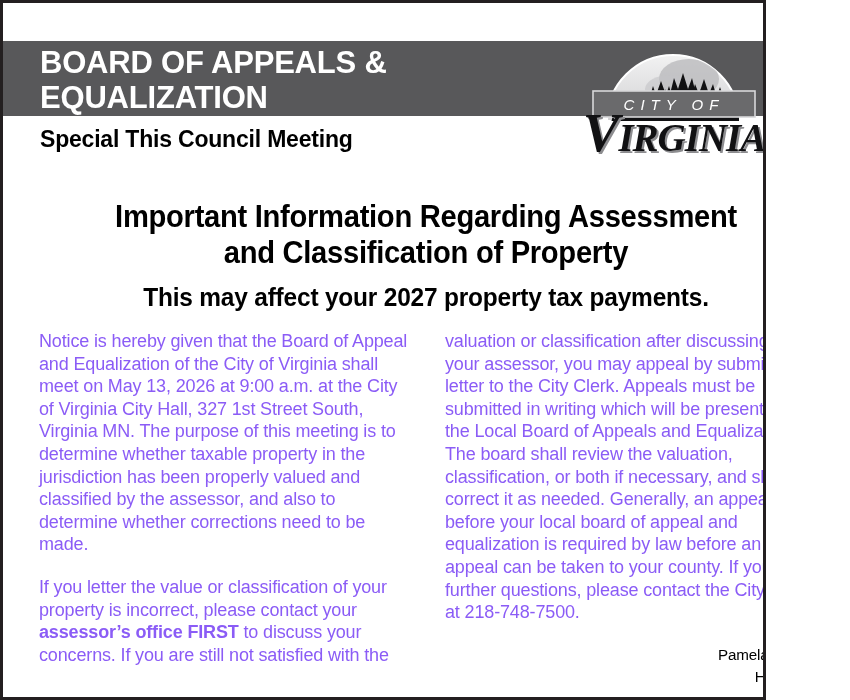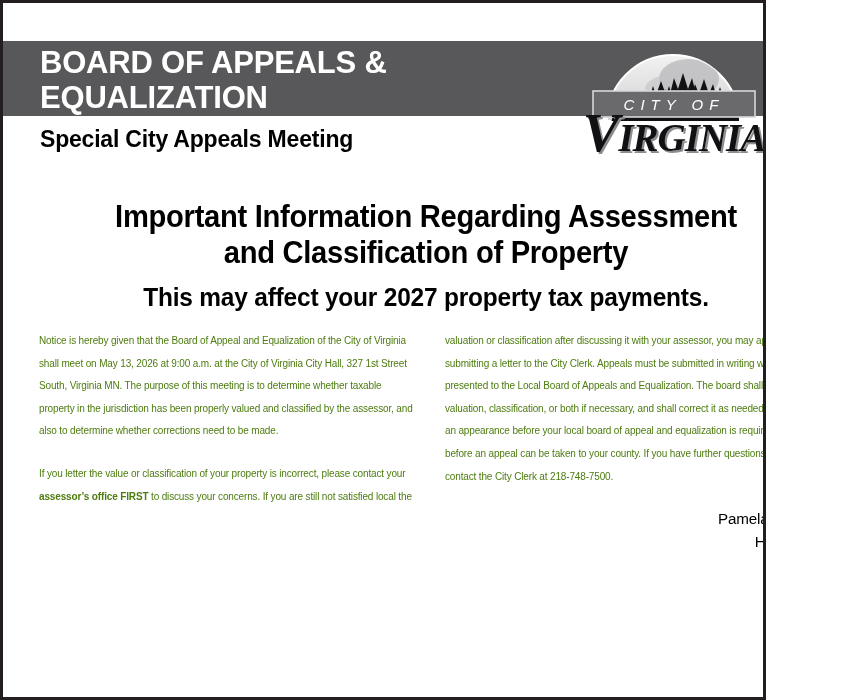--- a/index.html
+++ b/index.html
@@ -120,22 +120,22 @@
     top: 327px;
     width: 780px;
     height: 340px;
     display: flex;
     gap: 32px;
   }
   .col {
     width: 374px;
   }
   .body-p {
-    color: #4d7c0f;
-    font-size: 10px;
+    color: #8b5cf6;
+    font-size: 18px;
     line-height: 22.6px;
     letter-spacing: -0.15px;
     margin: 0 0 20px 0;
     text-align: left;
   }
   .body-p:last-child { margin-bottom: 0; }
   .body-p b { font-weight: bold; }
 
   .signature {
     margin-top: 16px;
@@ -196,34 +196,34 @@
       </g>
 
       <g>
         <text x="143" y="112" text-anchor="middle" font-family="Liberation Serif, serif" font-weight="bold" font-size="55" letter-spacing="-1" fill="#8d8d90" transform="translate(2,2)" style="font-variant: small-caps;">Virginia</text>
         <text x="143" y="112" text-anchor="middle" font-family="Liberation Serif, serif" font-weight="bold" font-size="55" letter-spacing="-1" fill="#111113" style="font-variant: small-caps;">Virginia</text>
       </g>
     </svg>
   </div>
 
   <div class="meeting-block">
-    <div class="meeting-line">Special City Appeals Meeting</div>
+    <div class="meeting-line">Special This Council Meeting</div>
   </div>
 
   <div class="headline">Important Information Regarding Assessment
 and Classification of Property</div>
 
   <div class="subheadline">This may affect your 2027 property tax payments.</div>
 
   <div class="columns">
 
     <div class="col">
       <p class="body-p">Notice is hereby given that the Board of Appeal and Equalization of the City of Virginia shall meet on May 13, 2026 at 9:00 a.m. at the City of Virginia City Hall, 327 1st Street South, Virginia MN. The purpose of this meeting is to determine whether taxable property in the jurisdiction has been properly valued and classified by the assessor, and also to determine whether corrections need to be made.</p>
       <p class="body-p">
-        <span>If you letter the value or classification of your property is incorrect, please contact your </span><b>assessor’s office FIRST</b><span> to discuss your concerns. If you are still not satisfied local the</span>
+        <span>If you letter the value or classification of your property is incorrect, please contact your </span><b>assessor’s office FIRST</b><span> to discuss your concerns. If you are still not satisfied with the</span>
       </p>
     </div>
 
     <div class="col">
       <p class="body-p">valuation or classification after discussing it with your assessor, you may appeal by submitting a letter to the City Clerk. Appeals must be submitted in writing which will be presented to the Local Board of Appeals and Equalization. The board shall review the valuation, classification, or both if necessary, and shall correct it as needed. Generally, an appearance before your local board of appeal and equalization is required by law before an appeal can be taken to your county. If you have further questions, please contact the City Clerk at 218-748-7500.</p>
       <div class="signature">
         <span class="sig-line">Pamela LaBine</span>
         <span class="sig-line">Hall Clerk</span>
       </div>
     </div>

